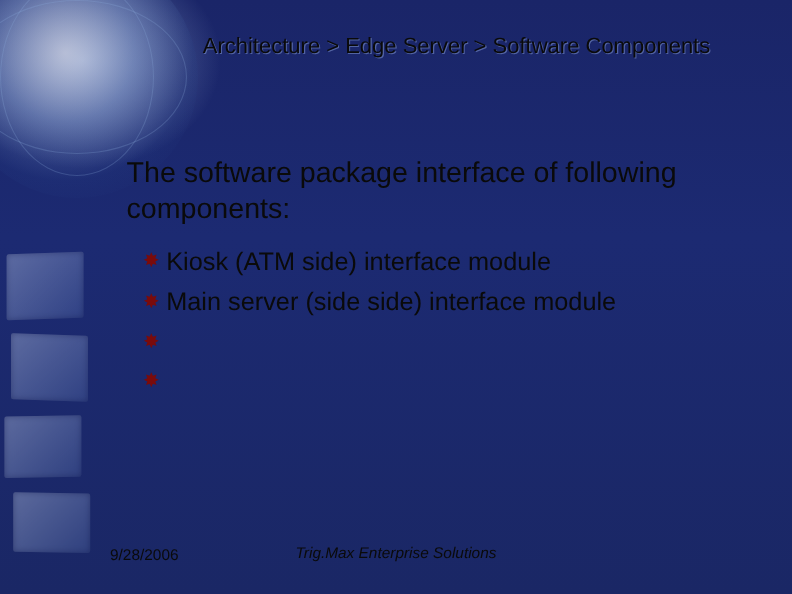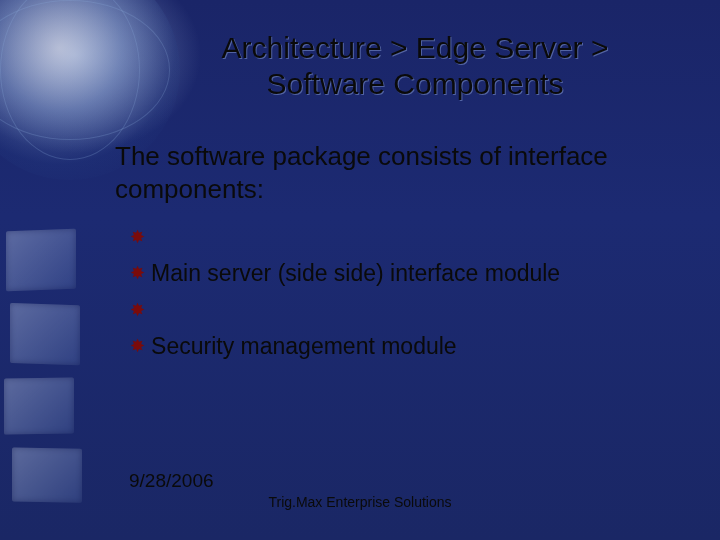--- a/index.html
+++ b/index.html
@@ -65,21 +65,21 @@
   .thumb.t3 { transform: skewY(-1deg) translateX(-2px); height: 56px; }
   .thumb.t4 { transform: skewY(1deg) translateX(6px); height: 54px; }
 
   .title {
     position: absolute;
     top: 30px;
     left: 170px;
     right: 60px;
     text-align: center;
     color: #0a0a0a;
-    font-size: 30px;
+    font-size: 20px;
     line-height: 1.2;
     text-shadow: 1px 1px 0 rgba(120,140,200,0.6);
   }
   .body-text {
     position: absolute;
     top: 140px;
     left: 115px;
     right: 60px;
     color: #0a0a0a;
     font-size: 26px;
@@ -102,66 +102,66 @@
   .bullet .mark {
     color: #7a0b0b;
     font-size: 18px;
     line-height: 34px;
     margin-right: 6px;
     flex: 0 0 auto;
   }
   .footer-date {
     position: absolute;
     left: 100px;
-    bottom: 48px;
-    font-size: 19px;
+    bottom: 28px;
+    font-size: 14px;
     color: #0a0a0a;
-    margin-left: 29px;
   }
   .footer-org {
     position: absolute;
     left: 0;
     right: 0;
     bottom: 30px;
     text-align: center;
     font-size: 14px;
     color: #0a0a0a;
+    font-style: italic;
   }
 </style>
 </head>
 <body>
 
 <div class="slide">
 
   <div class="globe"></div>
 
   <div class="side-strip">
     <div class="thumb t1"></div>
     <div class="thumb t2"></div>
     <div class="thumb t3"></div>
     <div class="thumb t4"></div>
   </div>
 
   <div class="title">Architecture &gt; Edge Server &gt; Software Components</div>
 
-  <div class="body-text">The software package consists of interface components:</div>
+  <div class="body-text">The software package interface of following components:</div>
 
   <div class="bullets">
     <div class="bullet">
       <span class="mark">✸</span>
+      <span>Kiosk (ATM side) interface module</span>
     </div>
     <div class="bullet">
       <span class="mark">✸</span>
       <span>Main server (side side) interface module</span>
     </div>
     <div class="bullet">
       <span class="mark">✸</span>
     </div>
     <div class="bullet">
       <span class="mark">✸</span>
-      <span>Security management module</span>
     </div>
   </div>
 
   <div class="footer-date">9/28/2006</div>
   <div class="footer-org">Trig.Max Enterprise Solutions</div>
 
 </div>
 
 </body></html>

